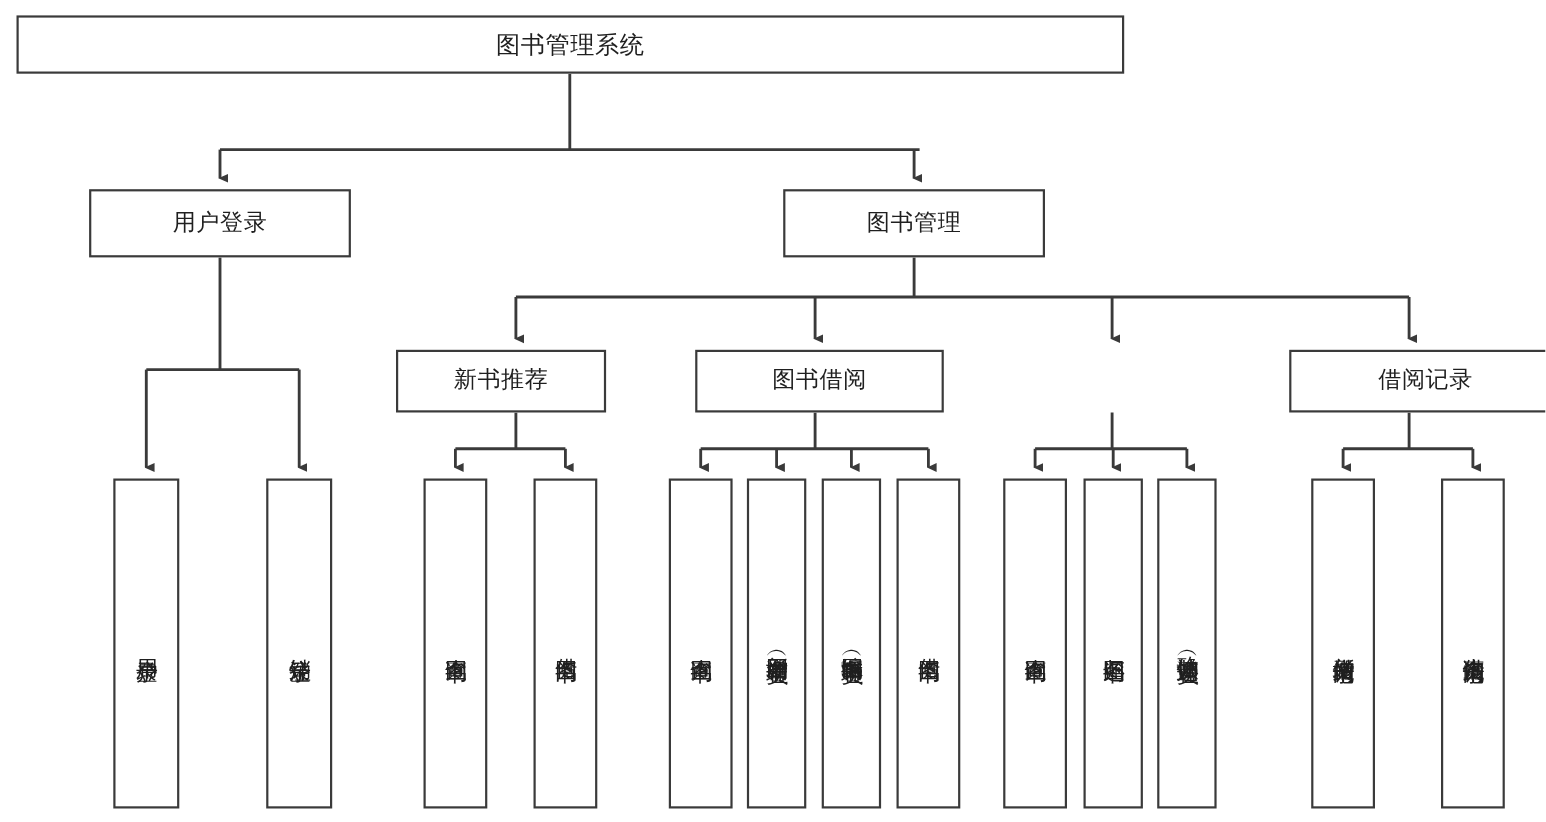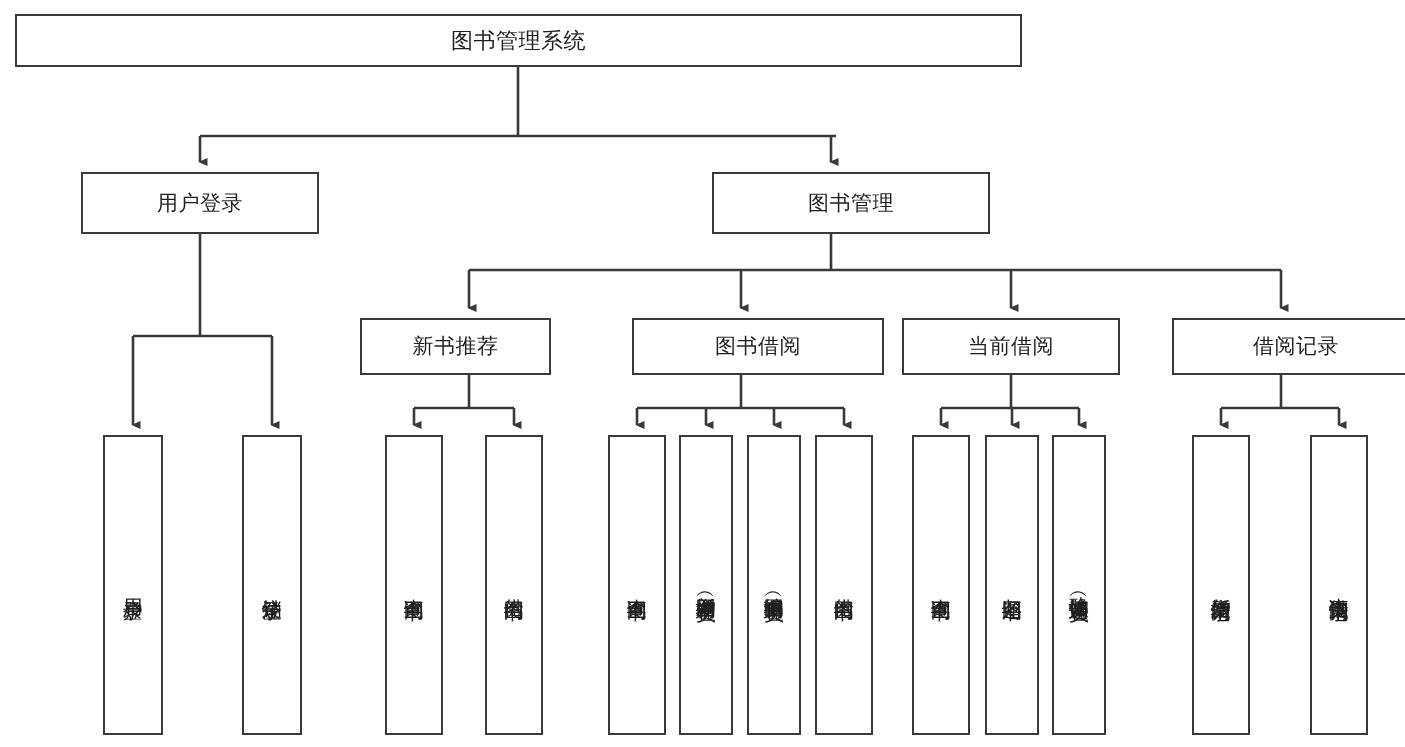--- a/index.html
+++ b/index.html
@@ -117,32 +117,29 @@
     </g>
   </svg>
 
   <div class="node root" style="left:15px; top:14px; width:1007px; height:53px;">
     <span class="label">图书管理系统</span>
   </div>
 
   <div class="node" style="left:81px; top:172px; width:238px; height:62px;">
     <span class="label">用户登录</span>
   </div>
-  <div class="node" style="left:712px; top:172px; width:278px; height:62px;">
+  <div class="node" style="left:712px; top:172px; width:238px; height:62px;">
     <span class="label">图书管理</span>
   </div>
 
   <div class="node" style="left:360px; top:318px; width:191px; height:57px;">
     <span class="label">新书推荐</span>
   </div>
-  <div class="node" style="left:632px; top:318px; width:252px; height:57px;">
+  <div class="node" style="left:632px; top:318px; width:226px; height:57px;">
     <span class="label">图书借阅</span>
-  </div>
-  <div class="node" style="left:902px; top:318px; width:218px; height:57px;">
-    <span class="label">当前借阅</span>
   </div>
   <div class="node" style="left:1172px; top:318px; width:248px; height:57px;">
     <span class="label">借阅记录</span>
   </div>
 
   <div class="node vertical" style="left:103px; top:435px; width:60px; height:300px;">
     <span class="label">用户登录</span>
   </div>
   <div class="node vertical" style="left:242px; top:435px; width:60px; height:300px;">
     <span class="label">注销登录</span>

